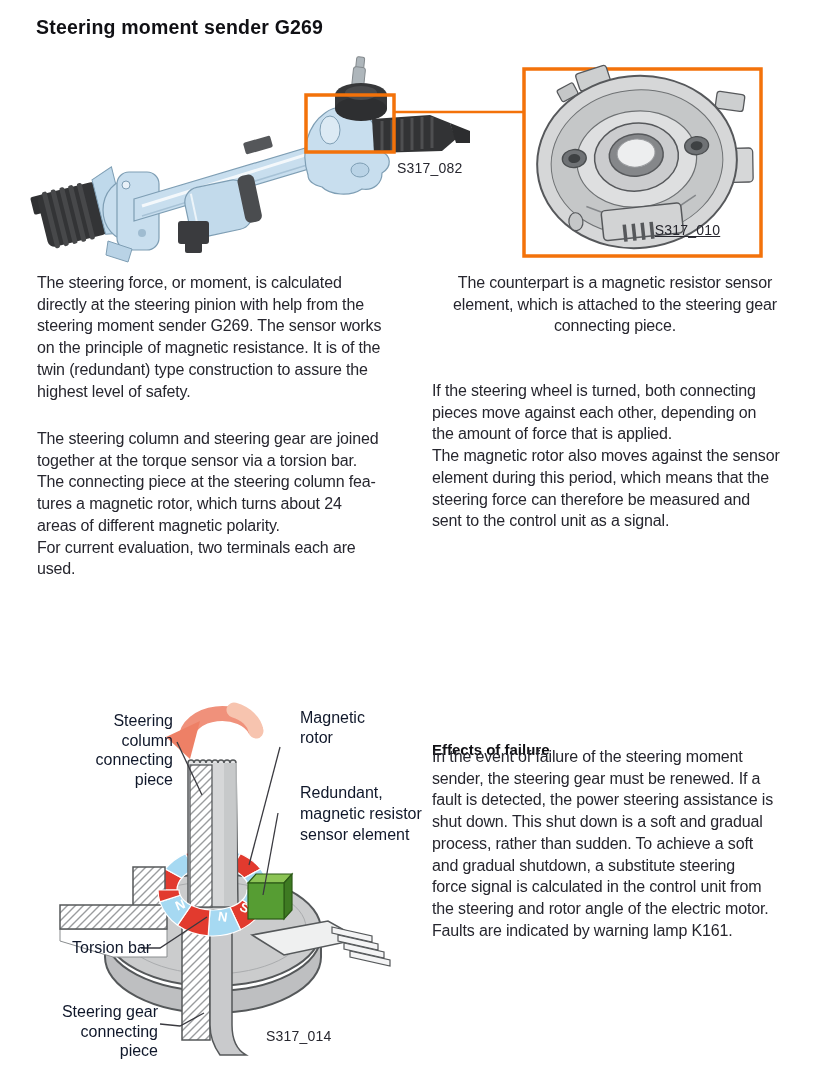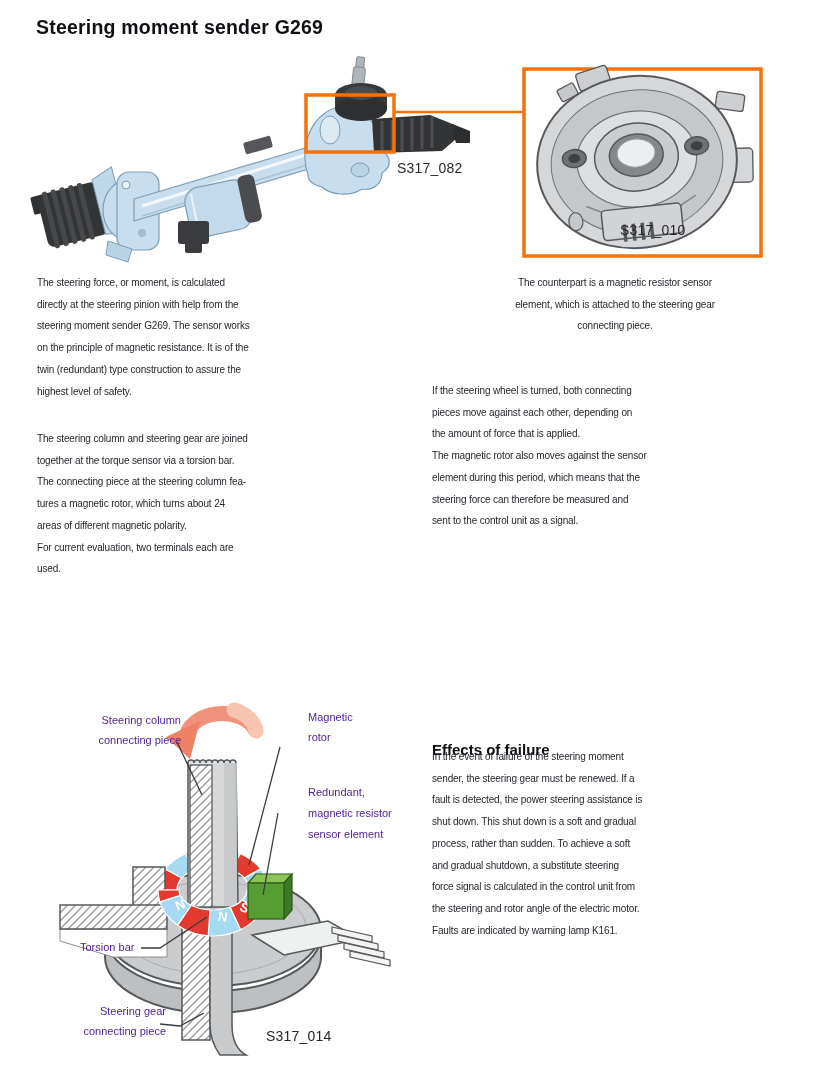--- a/index.html
+++ b/index.html
@@ -1,25 +1,25 @@
 <!DOCTYPE html>
 <html><head>
 <meta charset="utf-8">
 <style>
   html,body{margin:0;padding:0;background:#ffffff;}
   #page{position:relative;width:813px;height:1080px;background:#ffffff;overflow:hidden;
         font-family:"Liberation Sans",sans-serif;color:#26262e;}
   .abs{position:absolute;}
   #title{left:36px;top:16px;font-size:19.5px;font-weight:bold;color:#101014;letter-spacing:.2px;}
-  .body-text{font-size:10px;line-height:21.7px;letter-spacing:-0.15px;white-space:pre-line;color:#26262e;}
+  .body-text{font-size:16px;line-height:21.7px;letter-spacing:-0.15px;white-space:pre-line;color:#26262e;}
   .col-left{left:37px;width:372px;}
   .col-right{left:432px;width:366px;}
   .caption{font-size:14px;color:#26262e;letter-spacing:.2px;}
   .fail-head{left:432px;top:701px;font-size:15px;font-weight:bold;color:#101014;margin-top:40px;}
-  .dlabel{font-size:11px;line-height:19.5px;white-space:pre-line;color:#4c1d95;margin-left:8px;}
+  .dlabel{font-size:16px;line-height:19.5px;white-space:pre-line;color:#0f172a;}
   svg{display:block;}
 </style>
 </head>
 <body>
 
 <div id="page">
 
   <div id="title" class="abs">Steering moment sender G269</div>
 
   <svg class="abs" style="left:30px;top:55px;" width="753" height="210" viewBox="0 0 753 210">
@@ -112,21 +112,21 @@
       <rect x="566" y="152" width="80" height="30" rx="4" fill="#D2D3D4" stroke="#56585B" stroke-width="1.5"></rect>
       <rect x="586" y="168" width="3.5" height="17" fill="#56585B"></rect>
       <rect x="595" y="168" width="3.5" height="17" fill="#56585B"></rect>
       <rect x="604" y="168" width="3.5" height="17" fill="#56585B"></rect>
       <rect x="613" y="168" width="3.5" height="17" fill="#56585B"></rect>
       <ellipse cx="540" cy="160" rx="7" ry="9" fill="#C5C7C8" stroke="#56585B" stroke-width="1.2"></ellipse>
     </g>
   </svg>
 
   <div class="abs caption" style="left:397px;top:160px;">S317_082</div>
-  <div class="abs caption" style="left:620px;top:222px;width:135px;text-align:left;">S317_010</div>
+  <div class="abs caption" style="left:620px;top:222px;width:135px;text-align:center;text-decoration:underline;">S317_010</div>
 
   <div class="abs body-text col-left" style="top:272px;">The steering force, or moment, is calculated
 directly at the steering pinion with help from the
 steering moment sender G269. The sensor works
 on the principle of magnetic resistance. It is of the
 twin (redundant) type construction to assure the
 highest level of safety.</div>
   <div class="abs body-text col-left" style="top:428px;">The steering column and steering gear are joined
 together at the torque sensor via a torsion bar.
 The connecting piece at the steering column fea-

